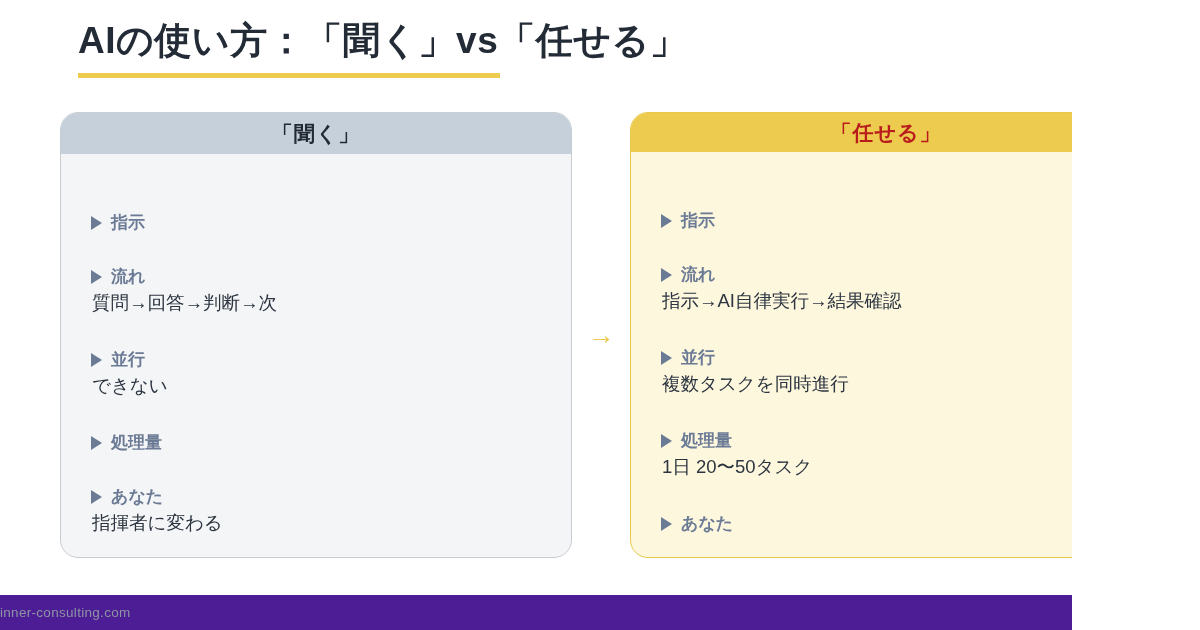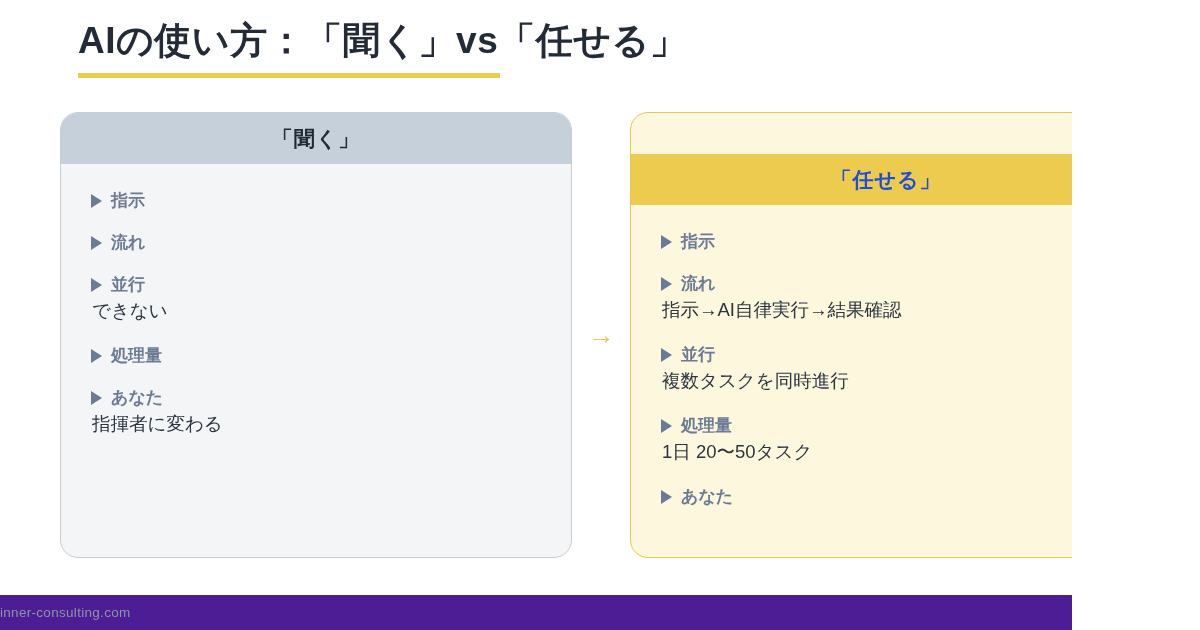--- a/index.html
+++ b/index.html
@@ -66,28 +66,28 @@
   .card-header {
     height: 51px;
     display: flex;
     align-items: center;
     justify-content: center;
     font-size: 21px;
     font-weight: 700;
     letter-spacing: 1px;
   }
   .card.left  .card-header { background: #c5d0db; color: #222a35; }
-  .card.right .card-header { background: #eccb4e; color: #1d4ed8; margin-top: 41px; }
+  .card.right .card-header { background: #eccb4e; color: #b91c1c; }
 
   .card-body {
     flex: 1;
     padding: 26px 30px 20px 30px;
   }
 
-  .row { margin-bottom: 20px; }
+  .row { margin-bottom: 20px; margin-top: 32px; }
   .row:last-child { margin-bottom: 0; }
 
   .row-label {
     display: flex;
     align-items: center;
     gap: 9px;
     font-size: 17px;
     font-weight: 700;
     color: #6b7a95;
     line-height: 1.3;
@@ -160,20 +160,21 @@
           <div class="row-label">
             <span class="tri-icon"></span>
             <span>指示</span>
           </div>
         </div>
         <div class="row">
           <div class="row-label">
             <span class="tri-icon"></span>
             <span>流れ</span>
           </div>
+          <div class="row-value">質問→回答→判断→次</div>
         </div>
         <div class="row">
           <div class="row-label">
             <span class="tri-icon"></span>
             <span>並行</span>
           </div>
           <div class="row-value">できない</div>
         </div>
         <div class="row">
           <div class="row-label">

